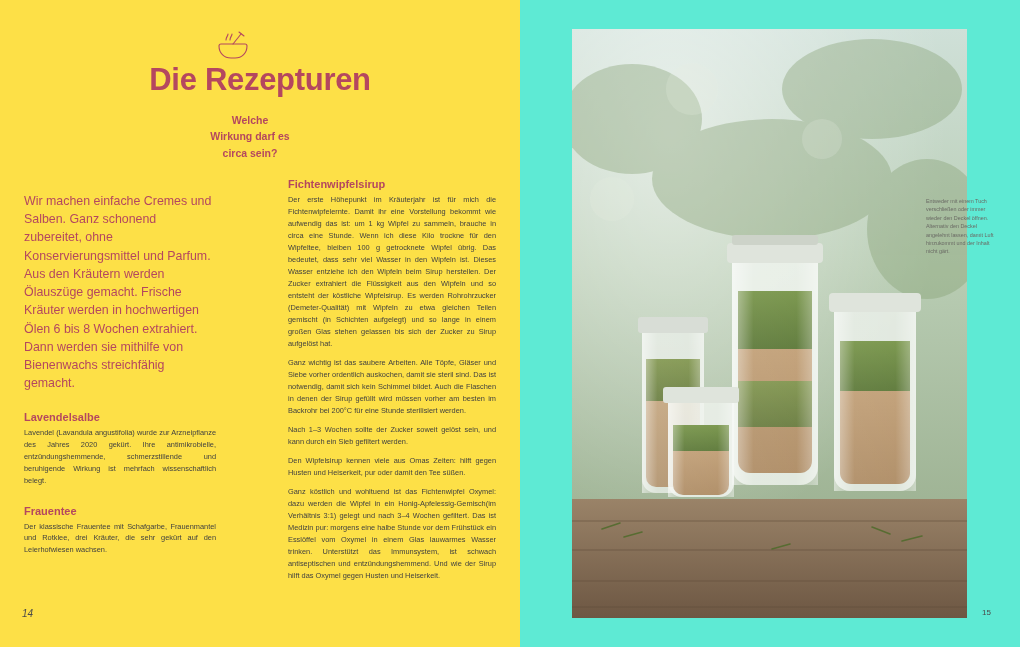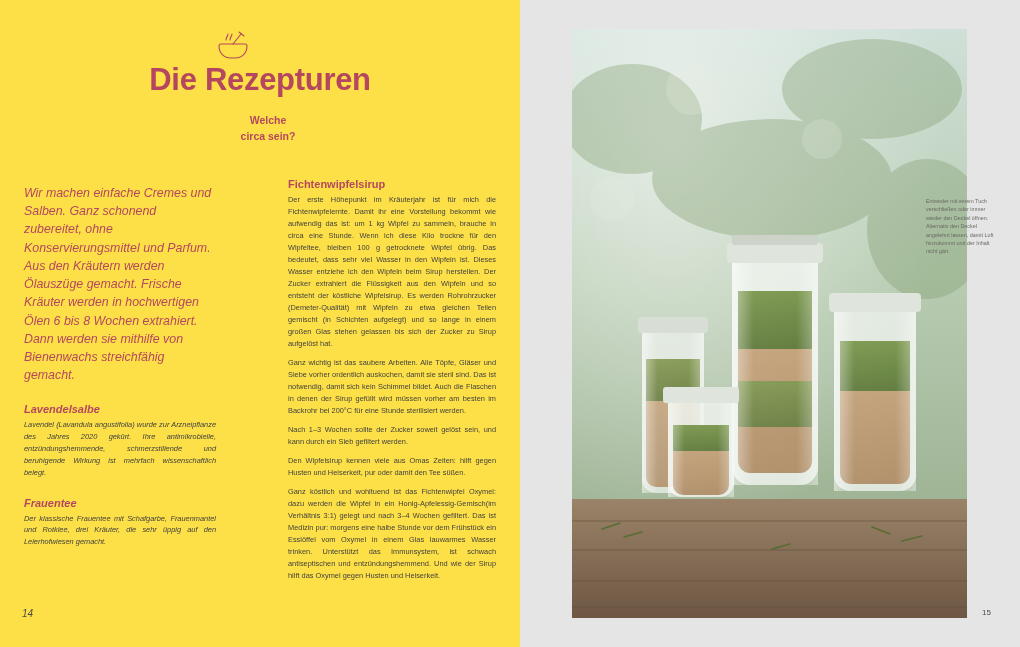--- a/index.html
+++ b/index.html
@@ -38,35 +38,34 @@
     left: 40px; top: 62px;
     width: 440px;
     text-align: center;
     font-size: 31px;
     font-weight: bold;
     letter-spacing: -0.3px;
     color: #b4475f;
   }
   .subtitle {
     position: absolute;
-    left: 118px; top: 112px;
+    left: 100px; top: 112px;
     width: 300px;
     text-align: center;
     font-size: 10.5px;
     font-weight: bold;
     line-height: 1.55;
     color: #b4475f;
   }
 
   
   .col-left {
     position: absolute;
-    left: 24px; top: 184px;
+    left: 24px; top: 192px;
     width: 192px;
-    font-style: italic;
   }
   .intro {
     font-size: 12.4px;
     line-height: 1.47;
     color: #b4475f;
     margin: 0 0 18px 0;
   }
   .sec-head {
     font-size: 11px;
     font-weight: bold;
@@ -101,21 +100,21 @@
     font-size: 10px;
     color: #4a4a4a;
     font-style: italic;
   }
 
   
   .page-right {
     position: absolute;
     left: 520px; top: 0;
     width: 500px; height: 647px;
-    background: #e5e5e5;
+    background: #5eead4;
   }
   .photo {
     position: absolute;
     left: 52px; top: 29px;
     width: 395px; height: 589px;
     overflow: hidden;
     background: #a9b79a;
   }
   .photo svg { display: block; }
 
@@ -151,33 +150,34 @@
           <path d="M13 10 c0 -3 2 -4 2 -6"></path>
           <path d="M17 10 c0 -3 2 -4 2 -6"></path>
         </g>
       </svg>
     </div>
 
     <div class="title">Die Rezepturen</div>
 
     <div class="subtitle">
       <div>Welche</div>
+      <div>Wirkung darf es</div>
       <div>circa sein?</div>
     </div>
 
     <div class="col-left">
       <p class="intro">Wir machen einfache Cremes und Salben. Ganz schonend zubereitet, ohne Konservierungsmittel und Parfum. Aus den Kräutern werden Ölauszüge gemacht. Frische Kräuter werden in hochwertigen Ölen 6 bis 8 Wochen extrahiert. Dann werden sie mithilfe von Bienenwachs streichfähig gemacht.</p>
 
       <h3 class="sec-head">Lavendelsalbe</h3>
       <p class="body-text">Lavendel (Lavandula angustifolia) wurde zur Arzneipflanze des Jahres 2020 gekürt. Ihre antimikrobielle, entzündungshemmende, schmerzstillende und beruhigende Wirkung ist mehrfach wissenschaftlich belegt.</p>
 
       <div class="gap"></div>
 
       <h3 class="sec-head">Frauentee</h3>
-      <p class="body-text">Der klassische Frauentee mit Schafgarbe, Frauenmantel und Rotklee, drei Kräuter, die sehr üppig auf den Leierhofwiesen gemacht.</p>
+      <p class="body-text">Der klassische Frauentee mit Schafgarbe, Frauenmantel und Rotklee, drei Kräuter, die sehr gekürt auf den Leierhofwiesen wachsen.</p>
     </div>
 
     <div class="col-mid">
       <h3 class="sec-head">Fichtenwipfelsirup</h3>
       <p class="body-text">Der erste Höhepunkt im Kräuterjahr ist für mich die Fichtenwipfelernte. Damit ihr eine Vorstellung bekommt wie aufwendig das ist: um 1 kg Wipfel zu sammeln, brauche in circa eine Stunde. Wenn ich diese Kilo trockne für den Wipfeltee, bleiben 100 g getrocknete Wipfel übrig. Das bedeutet, dass sehr viel Wasser in den Wipfeln ist. Dieses Wasser entziehe ich den Wipfeln beim Sirup herstellen. Der Zucker extrahiert die Flüssigkeit aus den Wipfeln und so entsteht der köstliche Wipfelsirup. Es werden Rohrohrzucker (Demeter-Qualität) mit Wipfeln zu etwa gleichen Teilen gemischt (in Schichten aufgelegt) und so lange in einem großen Glas stehen gelassen bis sich der Zucker zu Sirup aufgelöst hat.</p>
       <p class="body-text">Ganz wichtig ist das saubere Arbeiten. Alle Töpfe, Gläser und Siebe vorher ordentlich auskochen, damit sie steril sind. Das ist notwendig, damit sich kein Schimmel bildet. Auch die Flaschen in denen der Sirup gefüllt wird müssen vorher am besten im Backrohr bei 200°C für eine Stunde sterilisiert werden.</p>
       <p class="body-text">Nach 1–3 Wochen sollte der Zucker soweit gelöst sein, und kann durch ein Sieb gefiltert werden.</p>
       <p class="body-text">Den Wipfelsirup kennen viele aus Omas Zeiten: hilft gegen Husten und Heiserkeit, pur oder damit den Tee süßen.</p>
       <p class="body-text">Ganz köstlich und wohltuend ist das Fichtenwipfel Oxymel: dazu werden die Wipfel in ein Honig-Apfelessig-Gemisch(im Verhältnis 3:1) gelegt und nach 3–4 Wochen gefiltert. Das ist Medizin pur: morgens eine halbe Stunde vor dem Frühstück ein Esslöffel vom Oxymel in einem Glas lauwarmes Wasser trinken. Unterstützt das Immunsystem, ist schwach antiseptischen und entzündungshemmend. Und wie der Sirup hilft das Oxymel gegen Husten und Heiserkeit.</p>
     </div>

